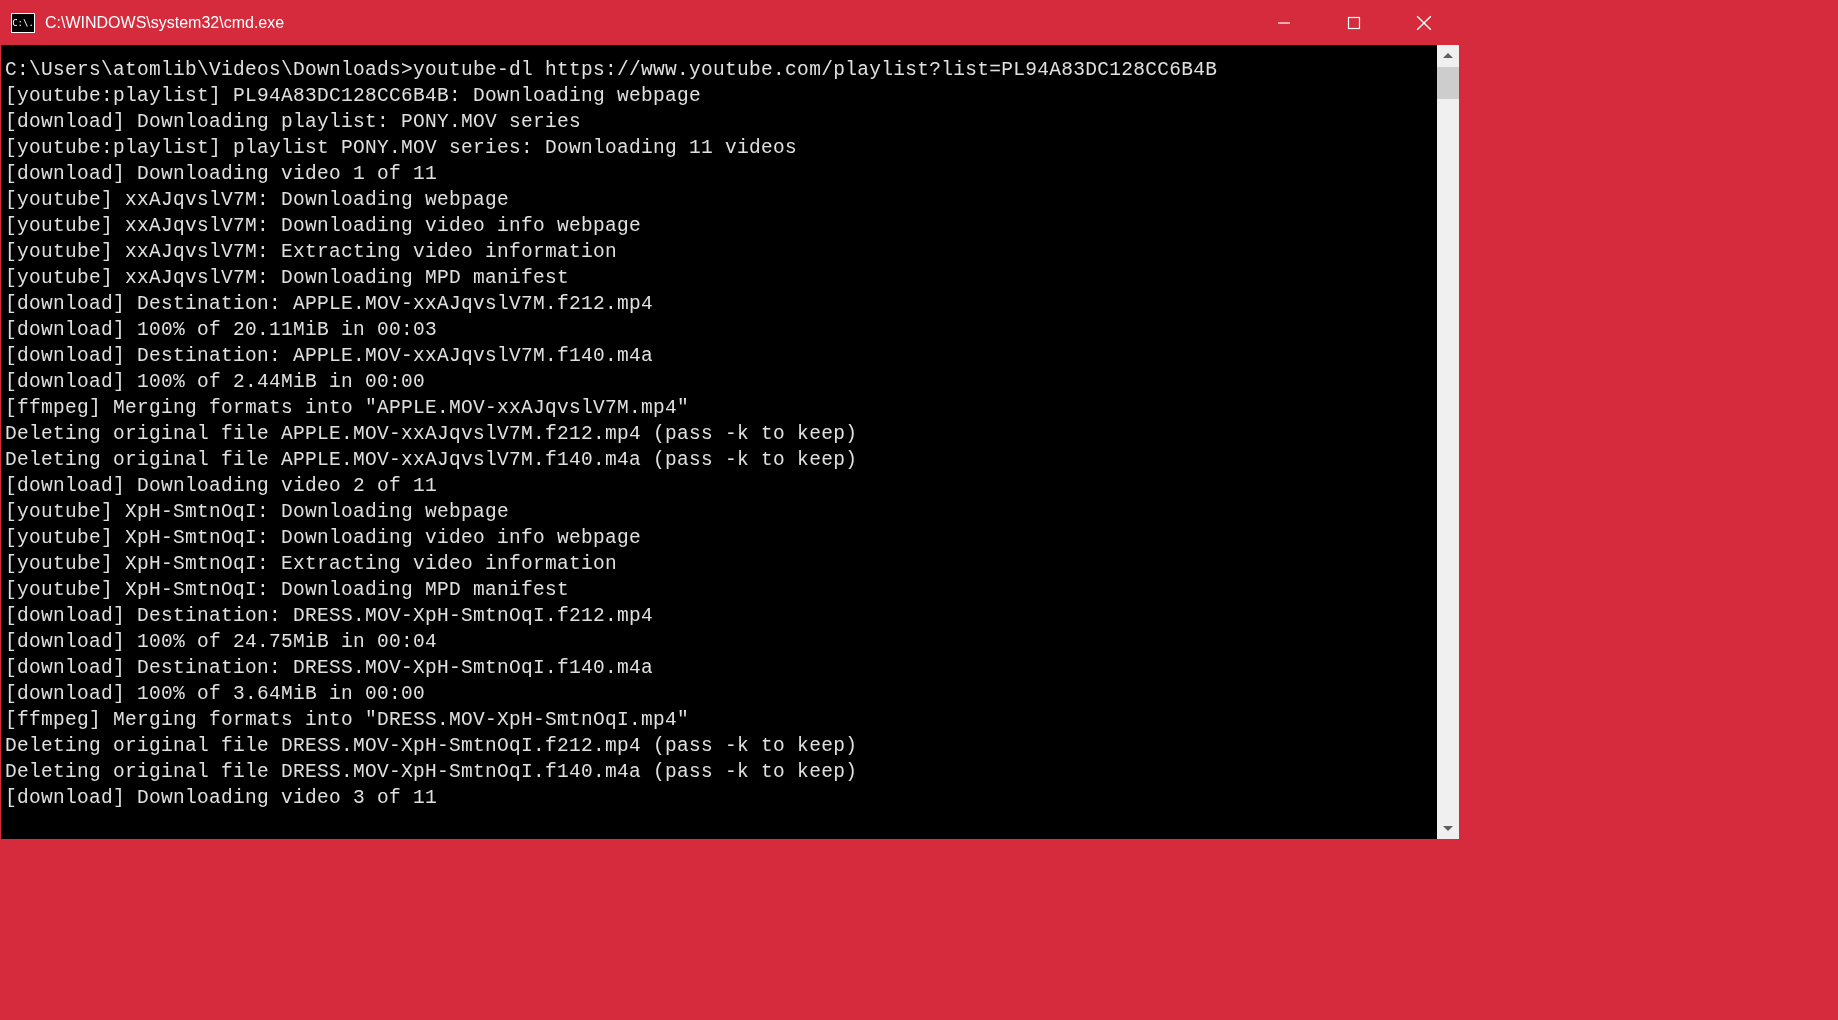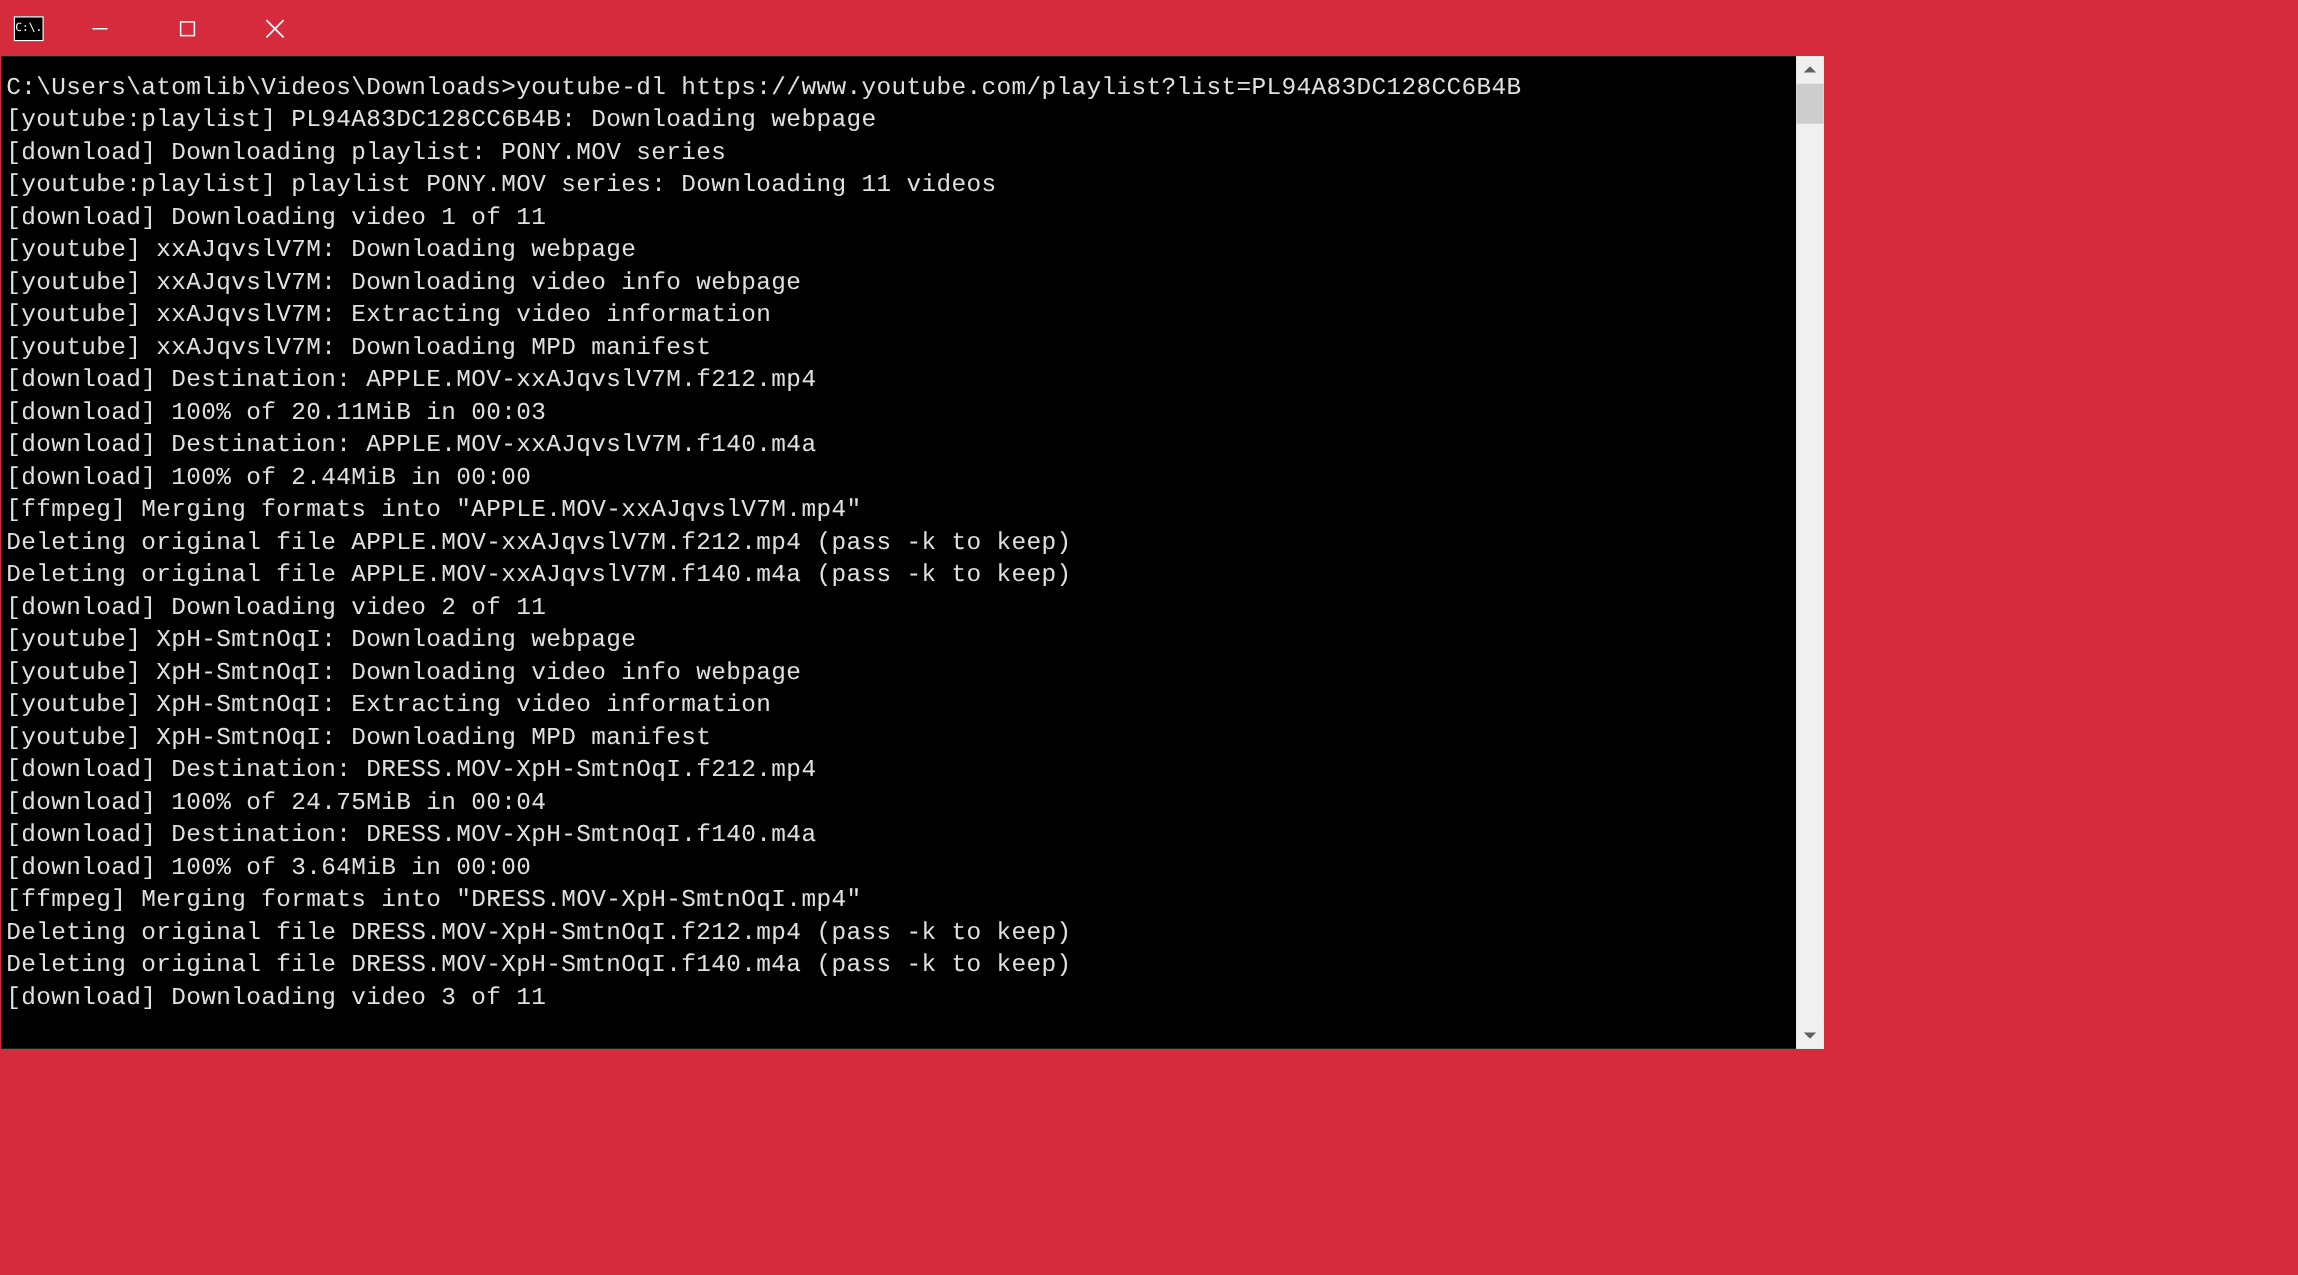--- a/index.html
+++ b/index.html
@@ -119,20 +119,21 @@
     }
   </style>
 </head>
 <body>
 
 <div class="window">
   <div class="title-bar">
     <div class="title-icon">
       <span>C:\.</span>
     </div>
+    <div class="title-text">C:\WINDOWS\system32\cmd.exe</div>
     <div class="window-controls">
       <div class="win-btn">
         <svg width="14" height="14" viewBox="0 0 14 14">
           <line x1="1" y1="7" x2="13" y2="7" stroke-width="1.2"></line>
         </svg>
       </div>
       <div class="win-btn">
         <svg width="14" height="14" viewBox="0 0 14 14">
           <rect x="1.5" y="1.5" width="11" height="11" stroke-width="1.2"></rect>
         </svg>

